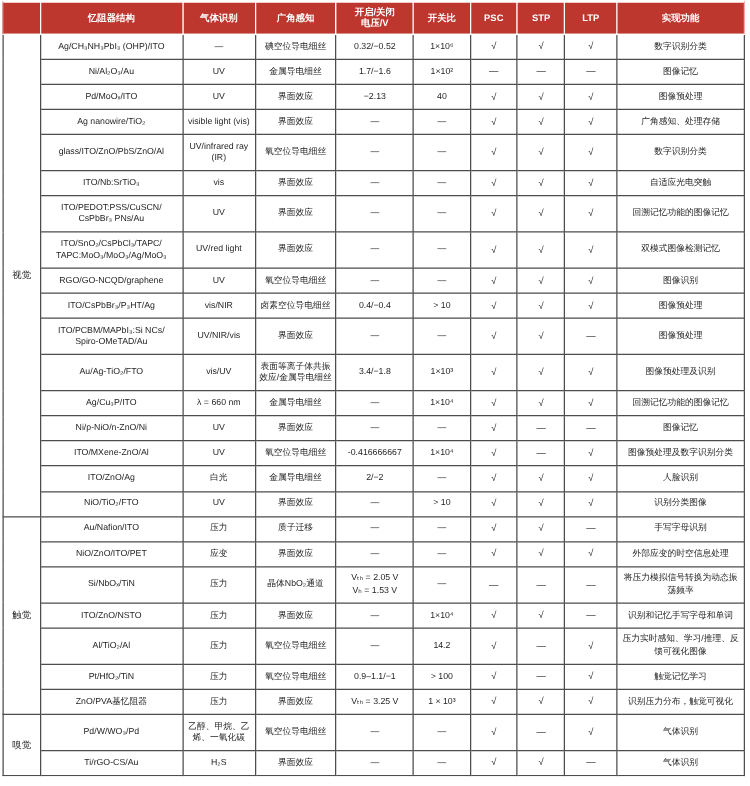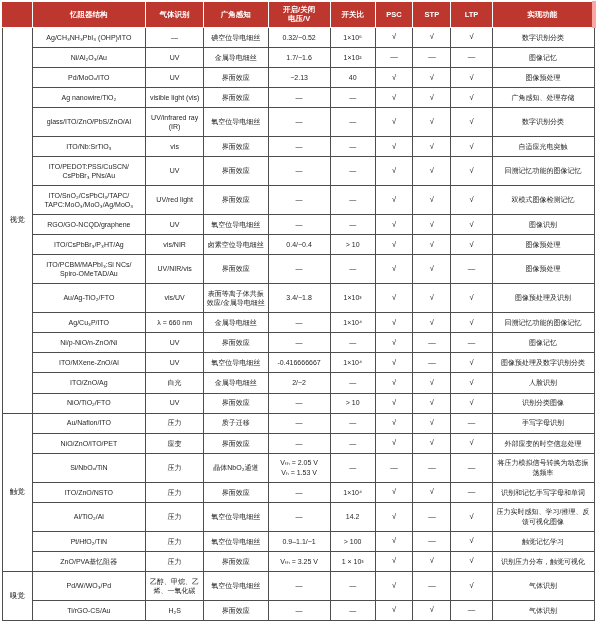--- a/index.html
+++ b/index.html
@@ -9,21 +9,21 @@
   col.c-cat{width:5.0%;}  col.c-struct{width:19.2%;} col.c-resp{width:9.8%;}
   col.c-mech{width:10.9%;} col.c-volt{width:10.5%;}  col.c-ratio{width:7.6%;}
   col.c-psc{width:6.4%;}  col.c-stp{width:6.4%;}    col.c-ltp{width:7.0%;}
   col.c-func{width:17.2%;}
   thead th{
     background:#be372f;color:#ffffff;font-size:7.5px;font-weight:bold;
     border:1px solid #ffffff;padding:3px 1px;line-height:1.25;
     white-space:pre-line;height:17px;vertical-align:middle;
   }
   thead th:first-child{border-left:1px solid #be372f;}
-  thead th:last-child{border-right:4px solid #fca5a5;}
+  thead th:last-child{border-right:1px solid #fca5a5;}
   tbody td{
     border:1px solid #4d4d4d;color:#1f1f1f;font-size:7px;line-height:1.35;
     text-align:center;vertical-align:middle;padding:4.5px 2px;
     white-space:pre-line;word-wrap:break-word;
   }
   tbody td.cat{font-size:7.5px;color:#222;}
   tbody td.mark{font-size:7.5px;}
 </style>
 </head>
 <body>

